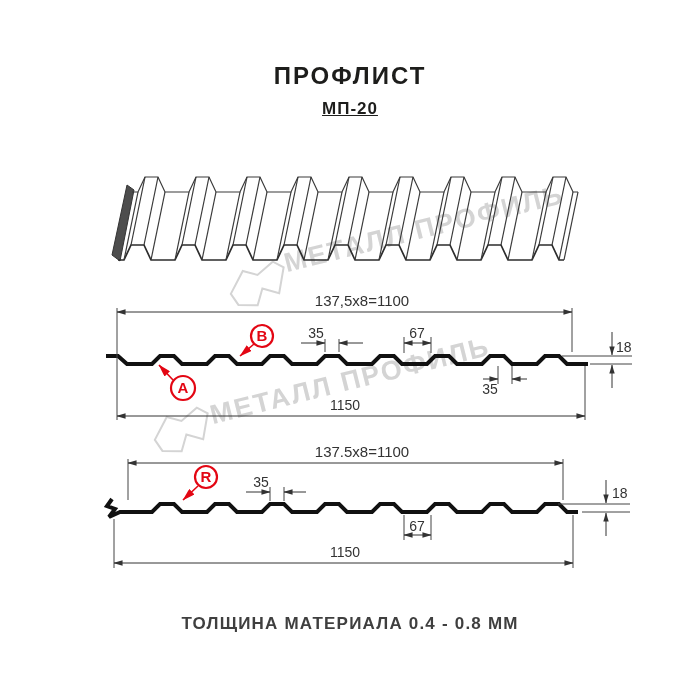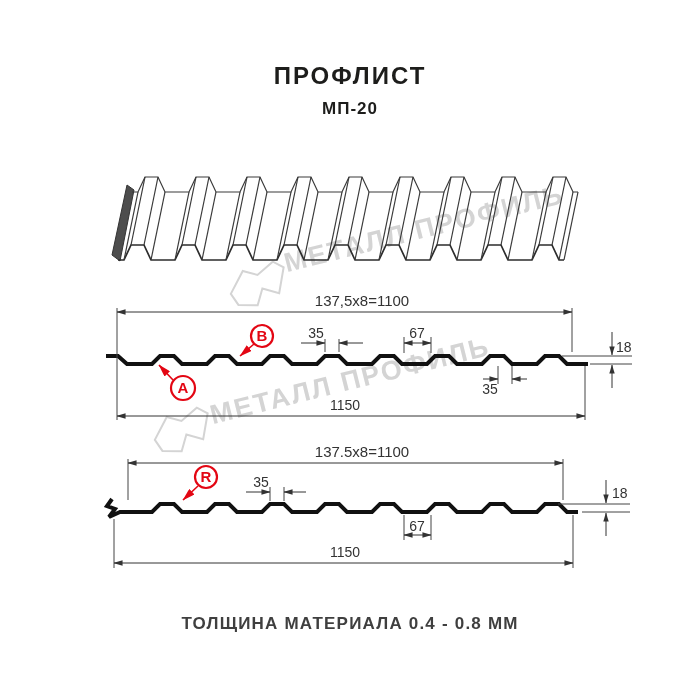--- a/index.html
+++ b/index.html
@@ -6,21 +6,21 @@
   #stage{
     position:relative;width:700px;height:700px;background:#ffffff;overflow:hidden;
     font-family:"Liberation Sans",sans-serif;
   }
   .ttl{
     position:absolute;left:0;top:62px;width:700px;text-align:center;
     font-size:24px;font-weight:800;letter-spacing:2px;color:#1d1d1b;z-index:3;
   }
   .sub{
     position:absolute;left:0;top:99px;width:700px;text-align:center;
-    font-size:17px;font-weight:700;letter-spacing:1px;color:#1d1d1b;z-index:3;
+    font-size:17px;font-weight:700;letter-spacing:1px;color:#1d1d1b;z-index:3;text-decoration:underline;
   }
   .foot{
     position:absolute;left:0;top:614px;width:700px;text-align:center;
     font-size:17px;font-weight:600;letter-spacing:1.2px;color:#3f3f3f;z-index:3;
   }
   .wm{
     position:absolute;z-index:1;color:#d4d4d4;font-weight:800;font-size:27px;
     letter-spacing:2px;white-space:nowrap;transform-origin:left bottom;
     transform:rotate(-14deg);line-height:27px;
   }

